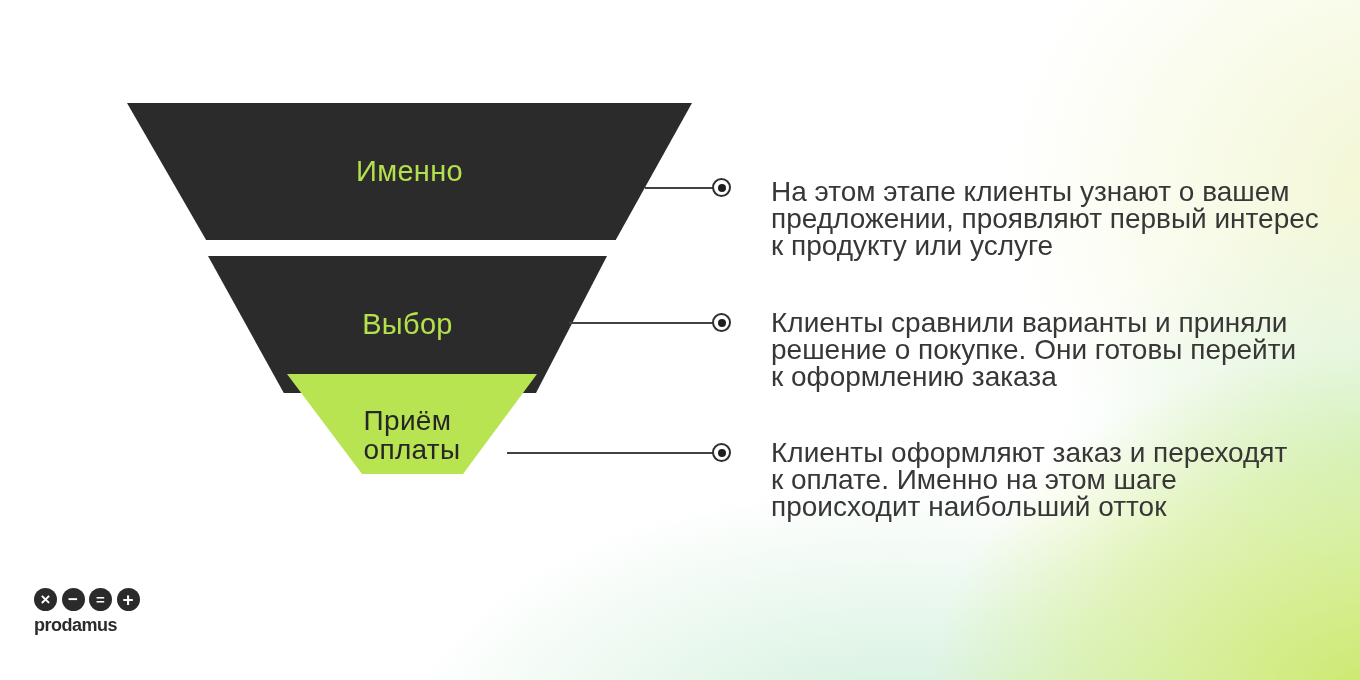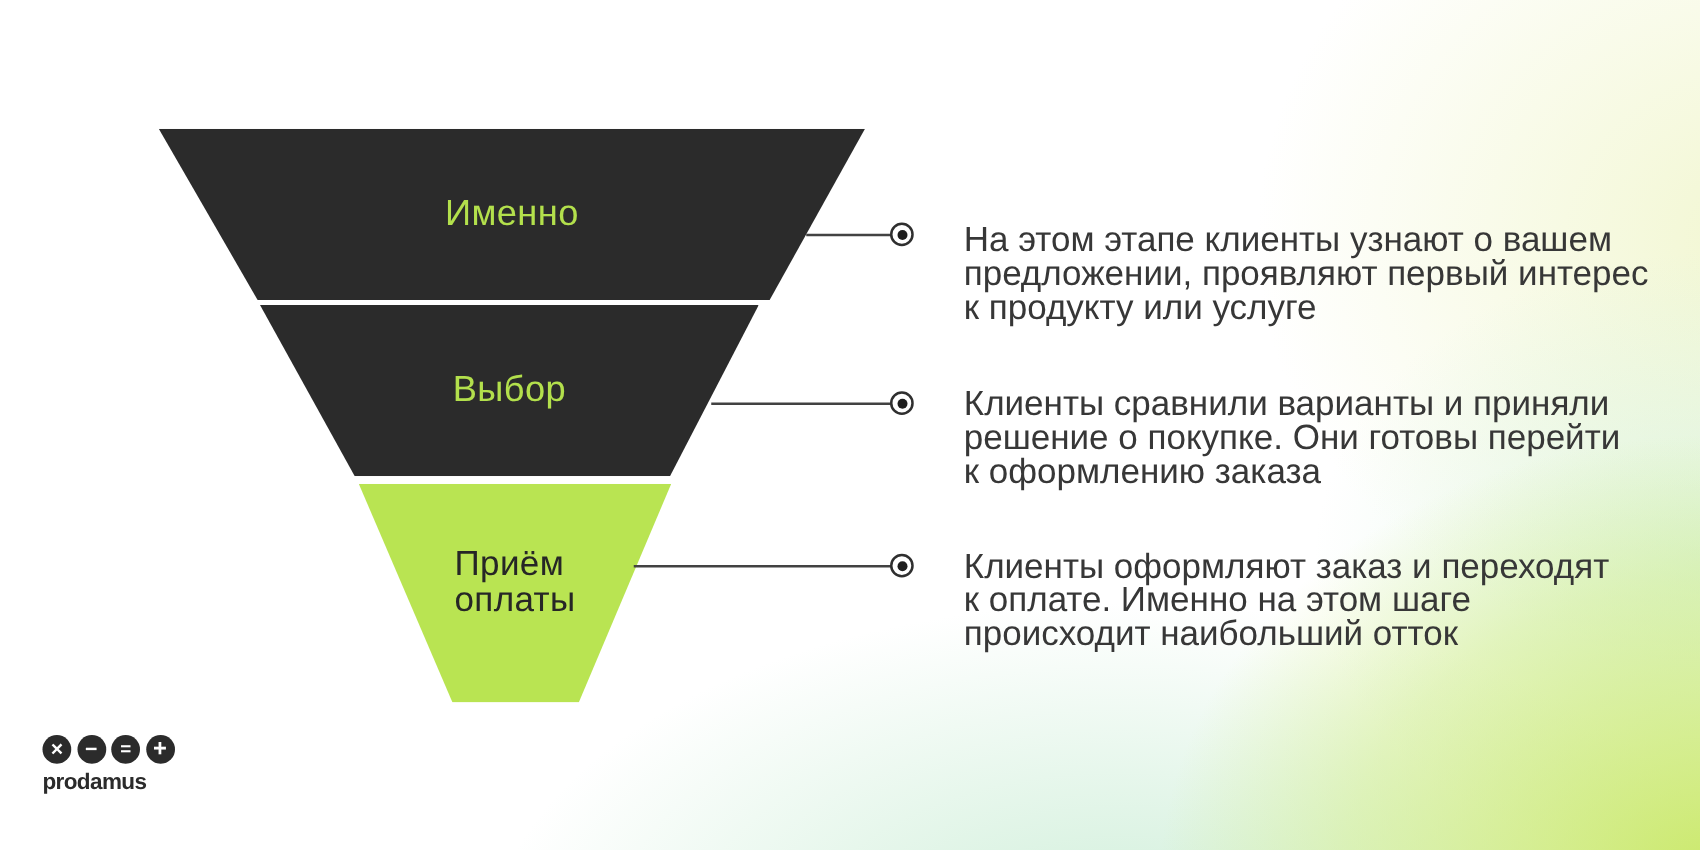--- a/index.html
+++ b/index.html
@@ -10,24 +10,24 @@
       radial-gradient(620px 500px at 101% 104%, rgba(199,231,96,0.95) 0%, rgba(205,235,120,0.45) 48%, rgba(205,235,120,0) 72%),
       radial-gradient(780px 430px at 66% 112%, rgba(193,234,206,0.8) 0%, rgba(193,234,206,0) 65%),
       radial-gradient(520px 400px at 101% 66%, rgba(198,238,210,0.55) 0%, rgba(198,238,210,0) 62%),
       radial-gradient(660px 560px at 104% 28%, rgba(241,246,206,0.95) 0%, rgba(241,246,206,0) 62%),
       #ffffff;
   }
   
   .stage{position:absolute;display:flex;align-items:center;justify-content:center;}
   .stage-1{left:127px;top:103px;width:565px;height:137px;background:#2b2b2b;
     clip-path:polygon(0% 0%,100% 0%,86.5% 100%,14% 100%);}
-  .stage-2{left:208px;top:244px;width:399px;height:137px;background:#2b2b2b;
+  .stage-2{left:208px;top:256px;width:399px;height:137px;background:#2b2b2b;
     clip-path:polygon(0% 0%,100% 0%,82.2% 100%,19% 100%);}
-  .stage-3{left:287px;top:387px;width:250px;height:175px;background:#b9e452;
-    clip-path:polygon(0% 0%,100% 0%,70.4% 100%,30% 100%);}
+  .stage-3{left:287px;top:374px;width:250px;height:100px;background:#b9e452;
+    clip-path:polygon(0% 0%,100% 0%,70.4% 100%,30% 100%);align-items:flex-end;}
   .stage-label{font-size:29px;letter-spacing:.3px;color:#b3e04c;font-weight:500;}
   .stage-3 .stage-label{color:#262626;white-space:pre-line;text-align:left;line-height:29px;font-size:28px;transform:translateY(-10px);}
   
   .connector-line{position:absolute;height:1.5px;background:#424242;}
   .line-1{left:645px;top:187px;width:68px;}
   .line-2{left:569px;top:322px;width:144px;}
   .line-3{left:507px;top:452px;width:206px;}
   .bullet{position:absolute;width:19px;height:19px;border:2px solid #2f2f2f;border-radius:50%;
     background:#fff;box-sizing:border-box;display:flex;align-items:center;justify-content:center;}
   .bullet-1{left:712px;top:178px;}

